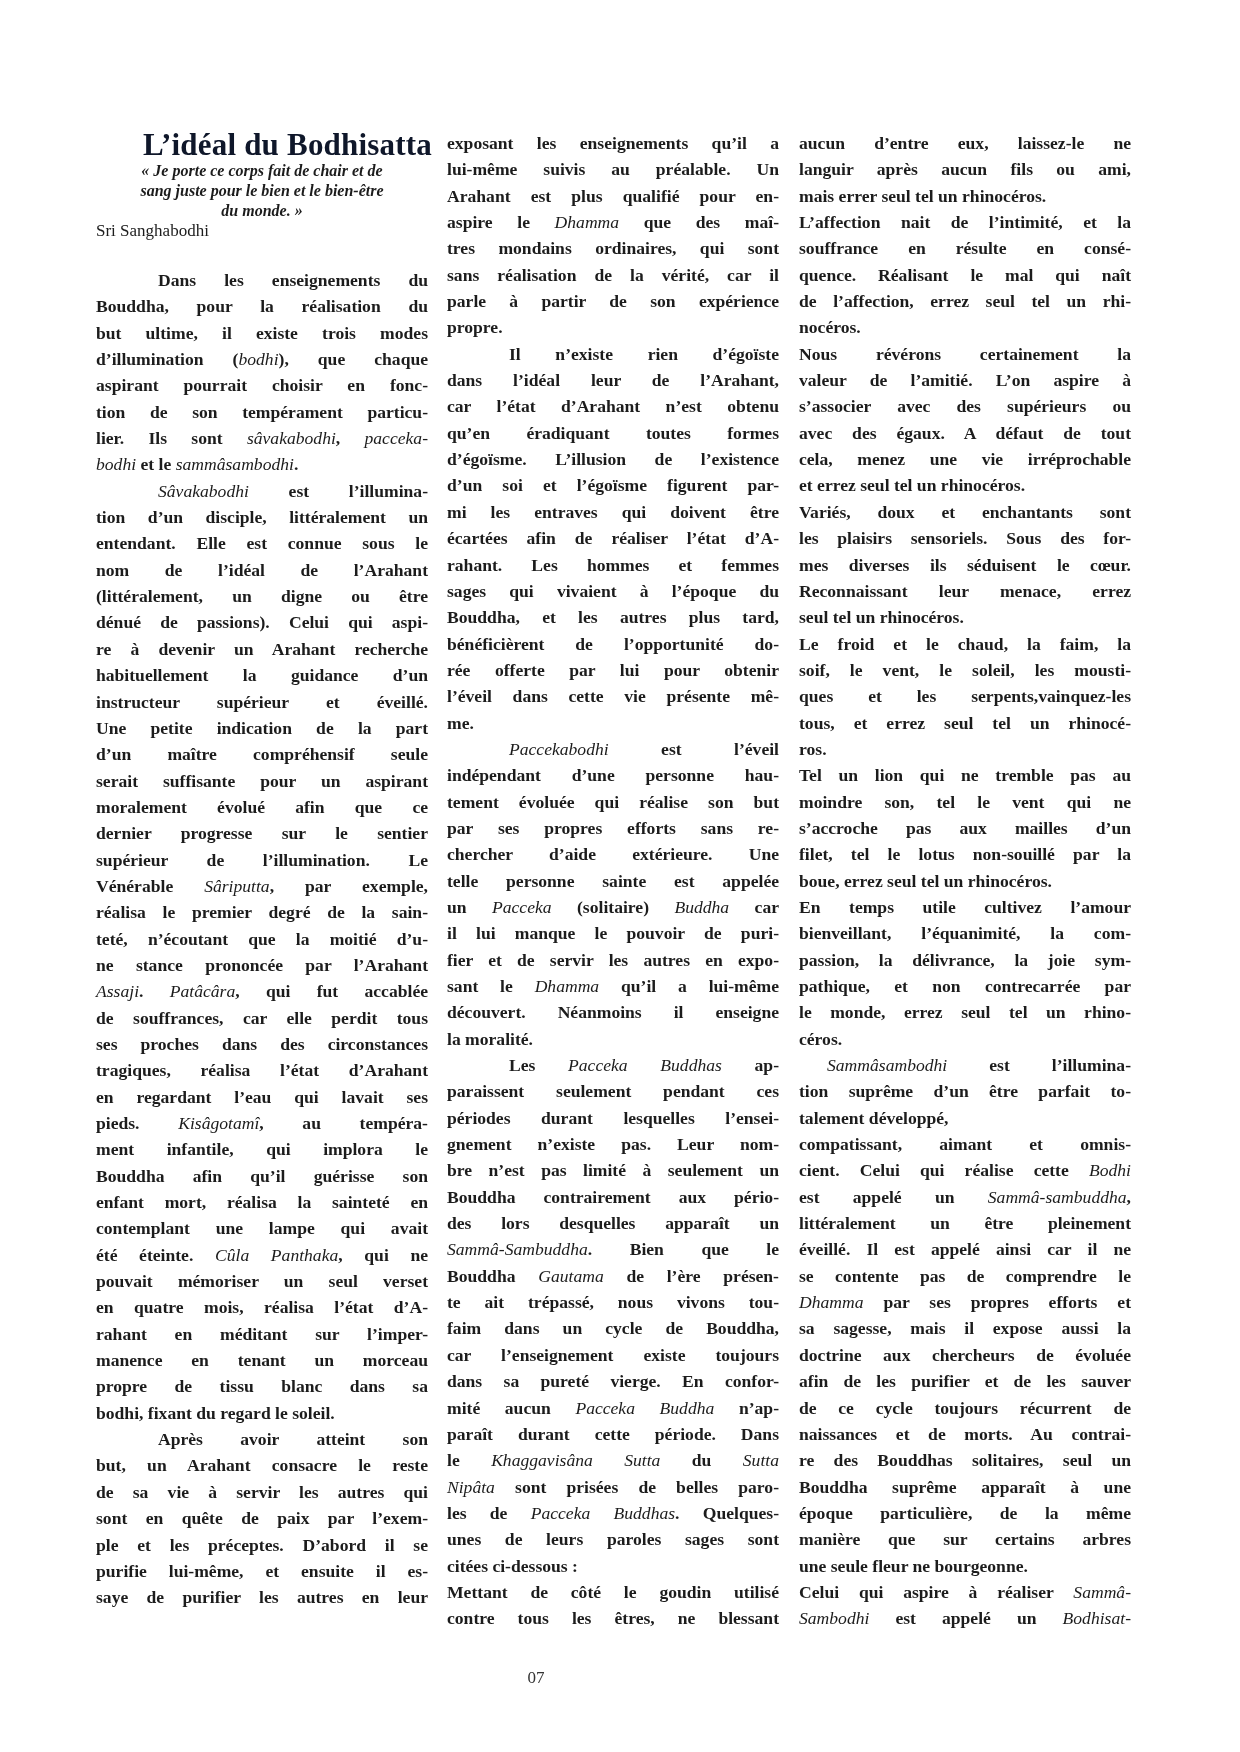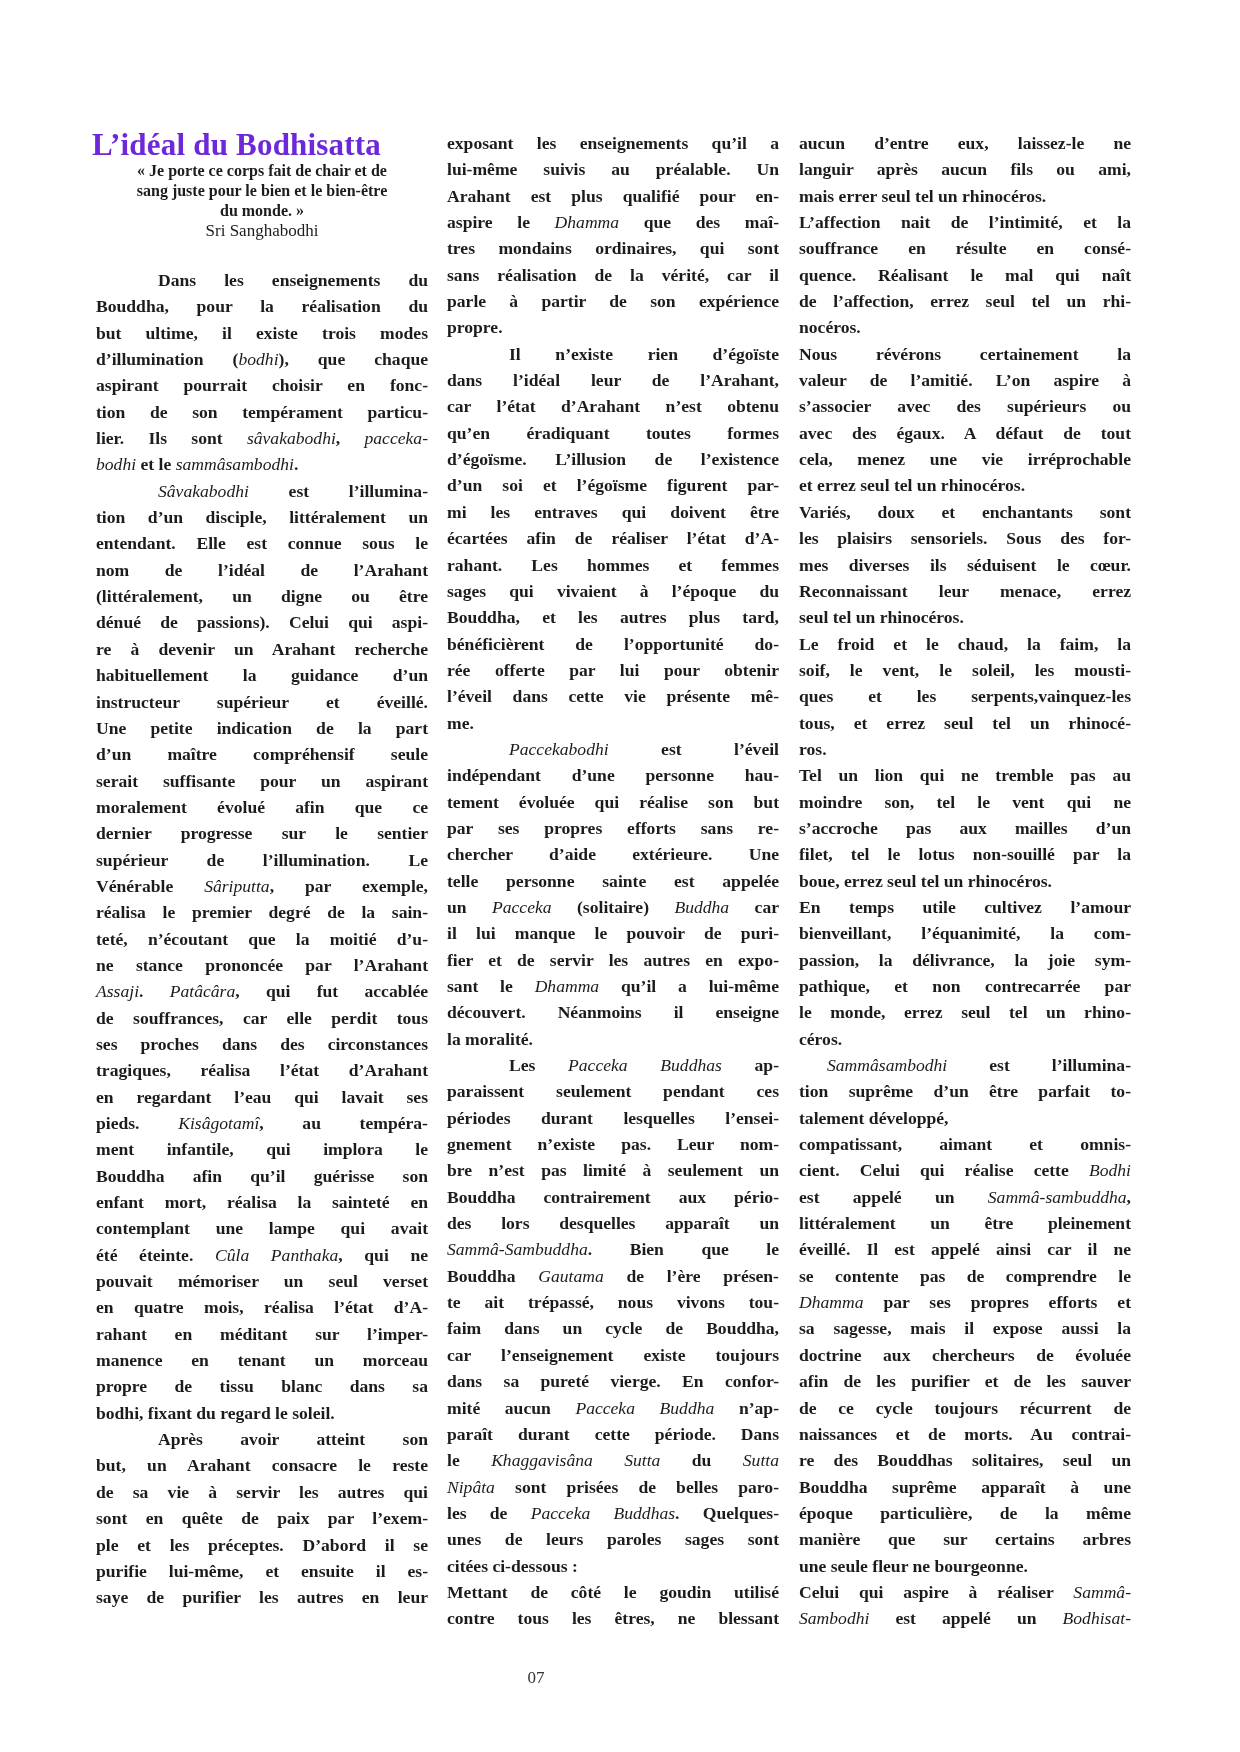--- a/index.html
+++ b/index.html
@@ -3,23 +3,23 @@
 <meta charset="utf-8">
 <style>
   html, body { margin:0; padding:0; background:#ffffff; }
   body { width:1240px; height:1752px; position:relative; overflow:hidden;
          font-family:"Liberation Serif", serif; color:#1c1c1c; }
   .page { position:absolute; left:0; top:0; width:1240px; height:1752px; background:#fff; }
   .col { position:absolute; top:128px; width:332px; }
   #col1 { left:96px; }
   #col2 { left:447px; top:130px; }
   #col3 { left:799px; top:130px; }
-  .title { font-weight:bold; font-size:31px; line-height:34px; text-align:left; margin:0 0 0 -4px; width:340px; letter-spacing:0.2px; color:#6d28d9; }
-  .epigraph { font-weight:bold; font-size:16px; line-height:20px; text-align:center; margin-top:-1px; }
-  .author { font-size:17px; line-height:20px; text-align:center; font-weight:normal; }
+  .title { font-weight:bold; font-size:31px; line-height:34px; text-align:right; margin:0 0 0 -4px; width:340px; letter-spacing:0.2px; color:#0f172a; }
+  .epigraph { font-weight:bold; font-size:16px; line-height:20px; text-align:center; margin-top:-1px;font-style:italic; }
+  .author { font-size:17px; line-height:20px; font-weight:normal; }
   .line { font-weight:bold; font-size:17.6px; line-height:26.35px; height:26.35px;
           text-align:justify; text-align-last:justify; white-space:nowrap; overflow:visible; }
   .line.last { text-align-last:left; }
   .line.indent { padding-left:62px; }
   .line.indent-s { padding-left:28px; }
   .line i { font-style:italic; font-weight:normal; }
   .gap { height:26px; }
   .pagenum { position:absolute; left:0; width:1072px; top:1668px; text-align:center;
              font-size:17px; color:#333; }
 </style>

